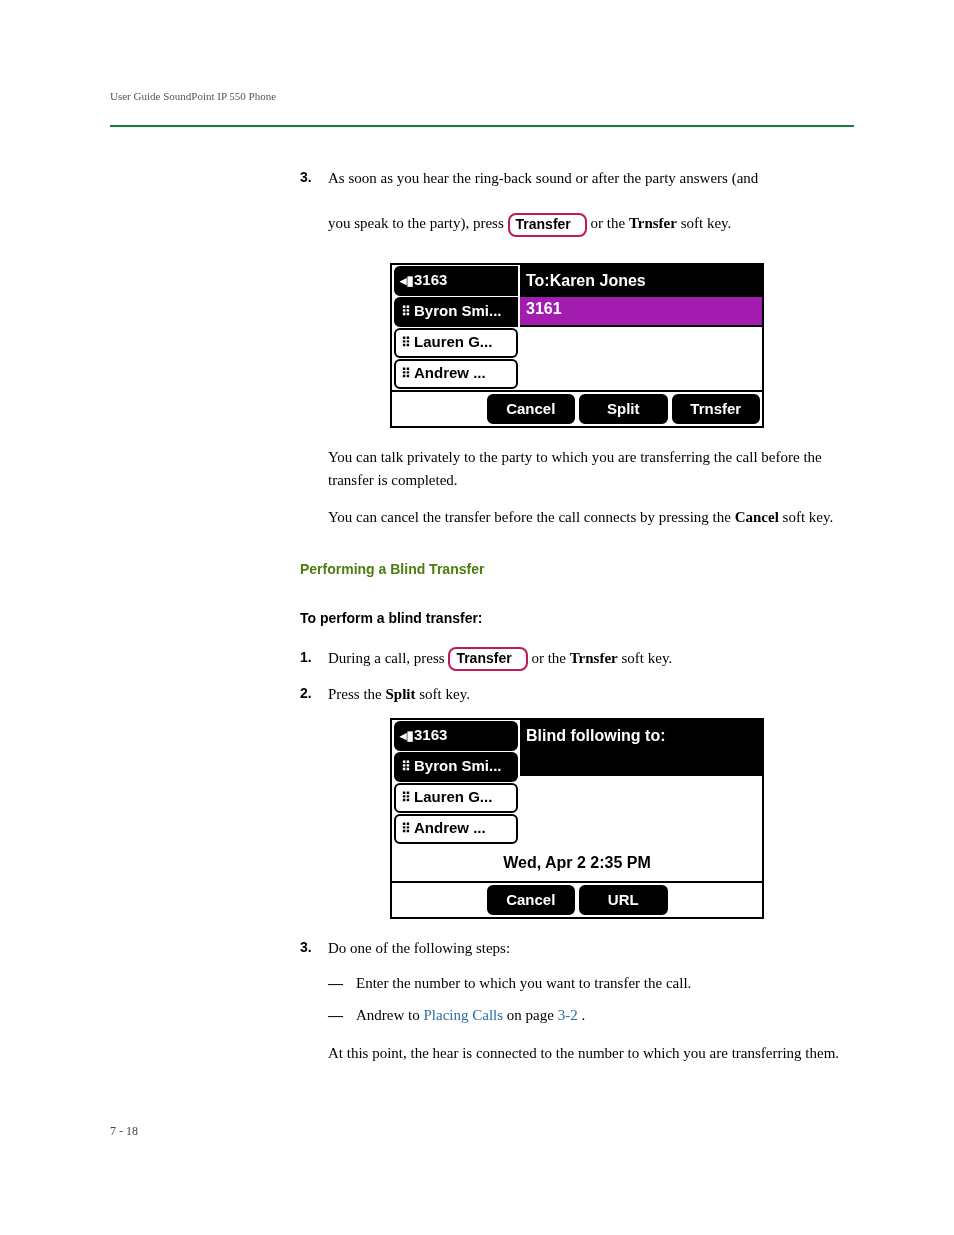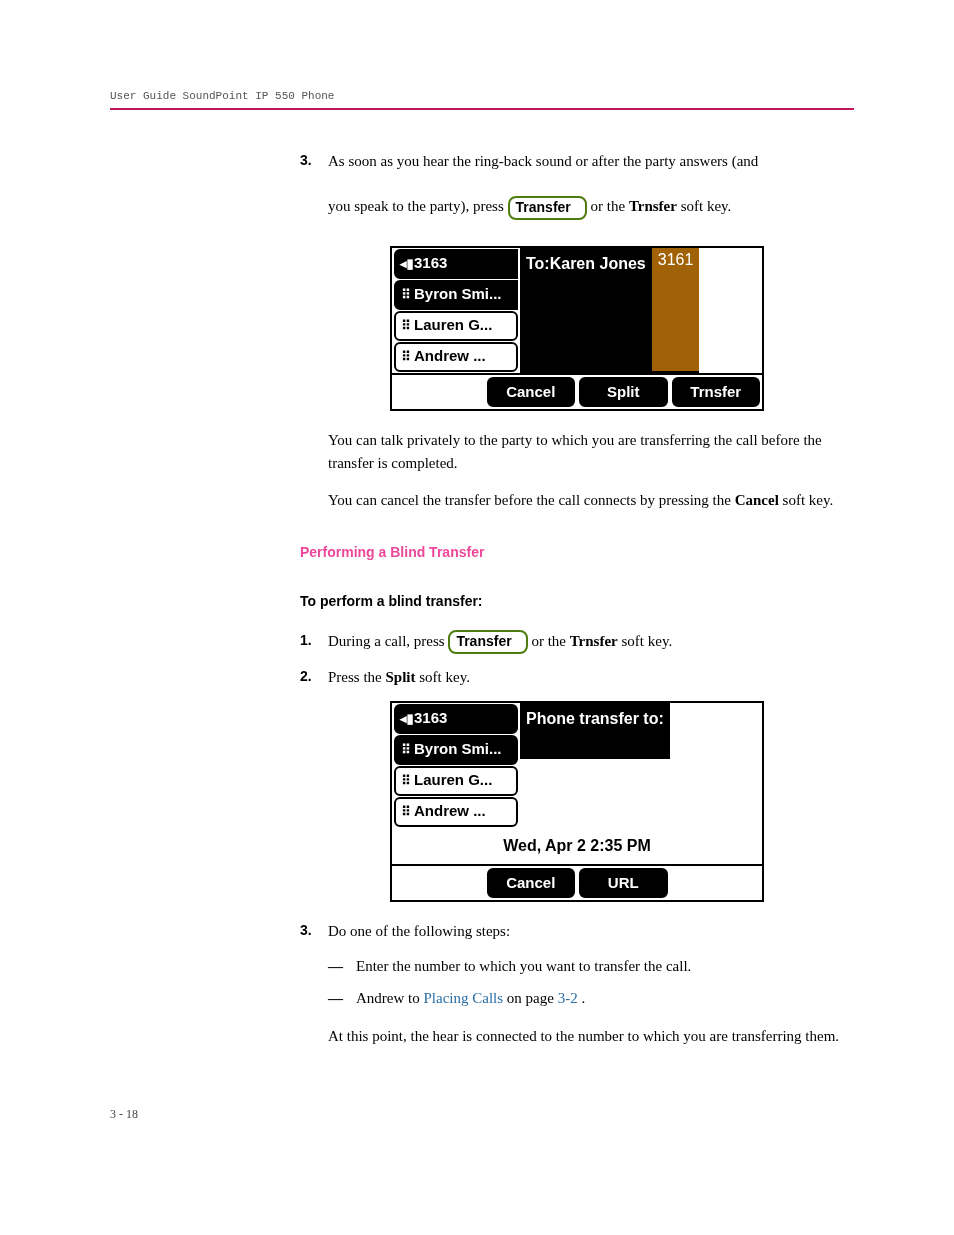--- a/index.html
+++ b/index.html
@@ -7,25 +7,25 @@
     padding: 0;
     font-family: Georgia, 'Times New Roman', serif;
     background: #fff;
     color: #000;
     width: 954px;
   }
   .page {
     padding: 90px 100px 60px 110px;
   }
   .header {
-    font-family: Liberation Mono, monospace;
+    font-family: Liberation Serif, serif;
     font-size: 11px;
     color: #555;
-    border-bottom: 2px solid #be185d;
-    padding-bottom: 6px;
+    border-bottom: 2px solid #15803d;
+    padding-bottom: 23px;
     margin-bottom: 40px;
   }
   .content {
     margin-left: 190px;
     font-size: 15px;
     line-height: 1.5;
   }
   .ol-item {
     display: flex;
     margin-bottom: 12px;
@@ -43,33 +43,33 @@
     margin: 0 0 14px 0;
   }
   .indented-para {
     margin-left: 28px;
     margin-bottom: 14px;
   }
   .section-heading {
     font-family: Verdana, Arial, sans-serif;
     font-weight: bold;
     font-size: 14px;
-    color: #ec4899;
+    color: #4d7c0f;
     margin: 30px 0 28px 0;
   }
   .sub-heading {
     font-family: Verdana, Arial, sans-serif;
     font-weight: bold;
     font-size: 14px;
     color: #000;
     margin: 10px 0 18px 0;
   }
   .btn-transfer {
     display: inline-block;
-    border: 2px solid #4d7c0f;
+    border: 2px solid #be185d;
     border-radius: 8px;
     padding: 0 14px 2px 6px;
     font-family: Arial, sans-serif;
     font-weight: bold;
     font-size: 14px;
     vertical-align: middle;
     line-height: 18px;
   }
   .link {
     color: #2a6ea5;
@@ -125,27 +125,26 @@
     font-size: 13px;
   }
   .main-header {
     background: #000;
     color: #fff;
     font-weight: bold;
     font-size: 16px;
     padding: 4px 6px;
   }
   .main-sub {
-    background: #a16207;
+    background: #a21caf;
     color: #fff;
-    font-weight: normal;
+    font-weight: bold;
     font-size: 16px;
     padding: 0 6px 4px 6px;
     border-bottom: 2px solid #000;
-    text-align: right;
   }
   .main-white {
     flex: 1;
     min-height: 50px;
   }
   .date-row {
     text-align: center;
     font-weight: bold;
     font-size: 16px;
     padding: 6px 0 6px 0;
@@ -173,21 +172,21 @@
   .screen-body-row {
     display: flex;
     align-items: stretch;
   }
   .line-stack {
     width: 128px;
   }
   .right-stack {
     flex: 1;
     display: flex;
-    flex-direction: row;
+    flex-direction: column;
   }
 </style>
 </head>
 <body>
 
 <div class="page">
   <div class="header">User Guide SoundPoint IP 550 Phone</div>
 
   <div class="content">
 
@@ -284,21 +283,21 @@
           <div class="line-key light">
             <span class="glyph">⠿</span>
             <span>Lauren G...</span>
           </div>
           <div class="line-key light">
             <span class="glyph">⠿</span>
             <span>Andrew ...</span>
           </div>
         </div>
         <div class="right-stack">
-          <div class="main-header" style="height:48px;">Phone transfer to:</div>
+          <div class="main-header" style="height:48px;">Blind following to:</div>
           <div class="main-white"></div>
         </div>
       </div>
       <div class="date-row">Wed, Apr 2  2:35 PM</div>
       <div class="softkey-row">
         <div class="softkey empty"></div>
         <div class="softkey">Cancel</div>
         <div class="softkey">URL</div>
         <div class="softkey empty"></div>
       </div>
@@ -323,14 +322,14 @@
         <span> on page </span>
         <a class="link">3-2</a>
         <span>.</span>
       </div>
     </div>
 
     <p class="indented-para">At this point, the hear is connected to the number to which you are transferring them.</p>
 
   </div>
 
-  <div class="footer">3 - 18</div>
+  <div class="footer">7 - 18</div>
 </div>
 
 </body></html>

